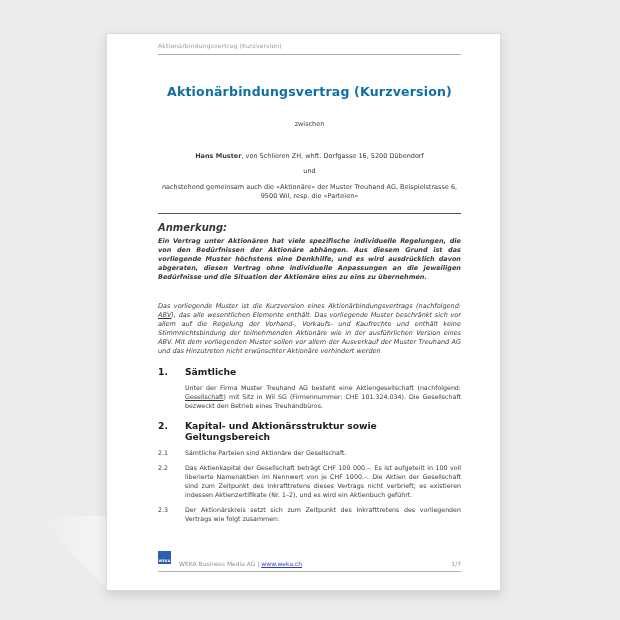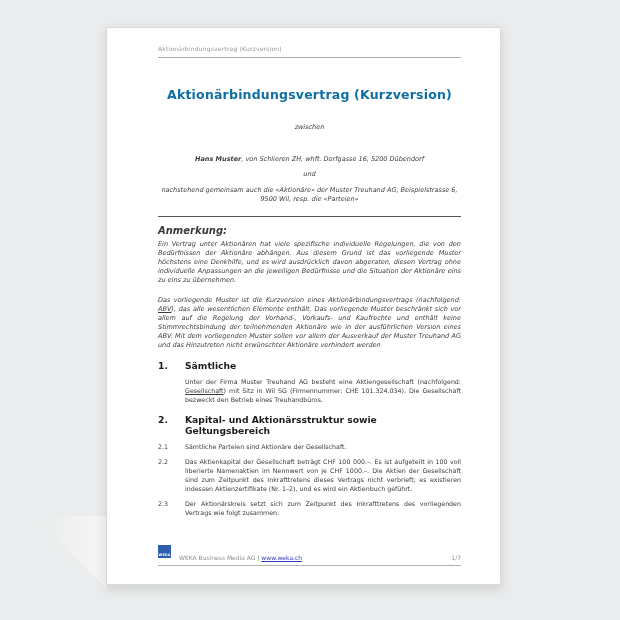--- a/index.html
+++ b/index.html
@@ -11,47 +11,47 @@
     overflow:hidden;
     color:#3a3a3a;
   }
   .curl-shadow {
     position:absolute; left:30px; top:516px; width:77px; height:72px;
     background:linear-gradient(to left, #f6f6f7 0%, #f0f1f1 40%, rgba(235,236,237,0) 85%);
     -webkit-clip-path:polygon(0 0, 100% 0, 100% 100%);
     clip-path:polygon(0 0, 100% 0, 100% 100%);
   }
   .page {
-    position:absolute; left:106px; top:27px; width:395px; height:558px;
+    position:absolute; left:106px; top:33px; width:395px; height:558px;
     background:#ffffff;
     border:1px solid #d8dadc;
     box-shadow:0 4px 10px rgba(148,150,153,0.35);
-    padding:17px 39px 0 51px;
+    padding:8px 39px 0 51px;
   }
   .running-header {
     font-size:6px; color:#97989b; letter-spacing:.2px;
     border-bottom:1px solid #aaabad; padding-bottom:5px;
   }
   .doc-title {
     margin-top:29px; text-align:center;
     font-size:12.5px; font-weight:bold; letter-spacing:.2px;
     color:#0f6fa5;
   }
-  .center-line { text-align:center; font-size:6.5px; line-height:9px;font-style:italic; }
+  .center-line { text-align:center; font-size:6.5px; line-height:9px; }
   .lbl-zwischen { margin-top:21px; }
   .party-1 { margin-top:23px; }
   .lbl-und { margin-top:6px; }
   .party-2 { margin-top:6px; }
   .joint-clause { margin-top:7px; max-width:312px; margin-left:auto; margin-right:auto; }
   .party-name { font-weight:bold;margin-top:27px; }
   .rule { margin-top:12px; border:none; border-top:1px solid #545456; height:0; }
   .note { font-style:italic; }
   .note-label { margin-top:8px; font-size:10px; font-weight:bold; }
-  .note-para { margin-top:11px; font-size:6.5px; line-height:9px; text-align:justify; hyphens:auto; }
-  .note-para.first { margin-top:4px; }
+  .note-para { margin-top:20px; font-size:6.5px; line-height:9px; text-align:justify; hyphens:auto; }
+  .note-para.first { margin-top:4px;font-weight:bold; }
   .sec-head { display:flex; margin-top:10px; font-weight:bold; font-size:9.2px; color:#1d1d1f; }
   .sec-head .num { width:27px; flex:none; }
   .sec-body { margin-top:6px; margin-left:27px; font-size:6.3px; line-height:9px; text-align:justify; hyphens:auto; }
   .item { display:flex; margin-top:6px; font-size:6.3px; line-height:9px; }
   .item .num { width:27px; flex:none; }
   .item .txt { flex:1; text-align:justify; hyphens:auto; }
   .u { text-decoration:underline; }
   .footer {
     position:absolute; left:51px; right:39px; top:517px; height:21px;
     display:flex; align-items:flex-end; gap:8px;

